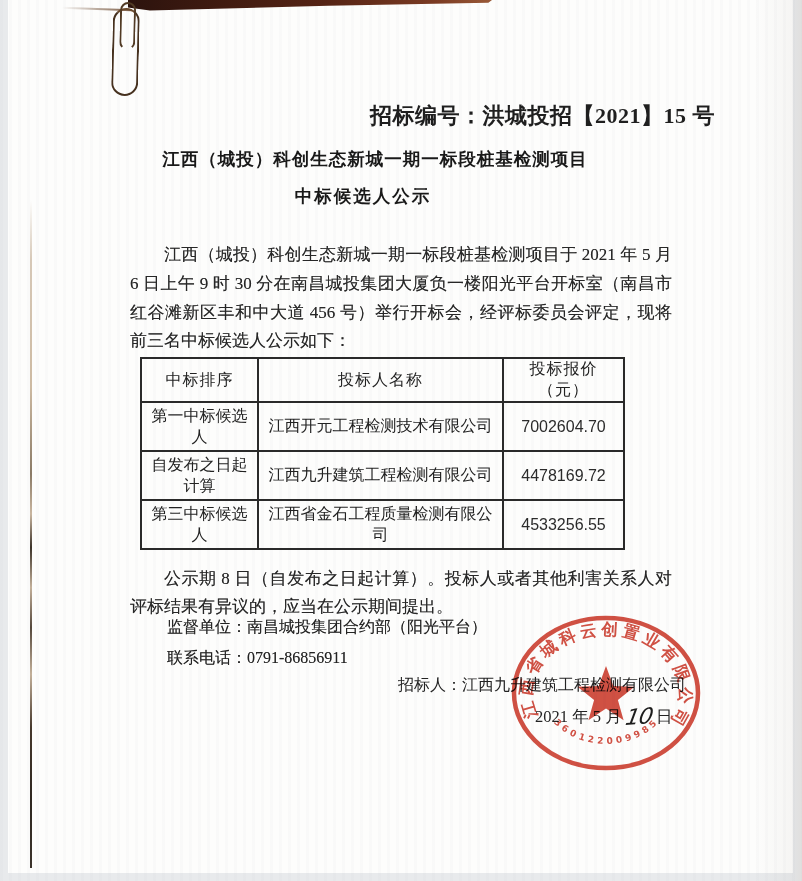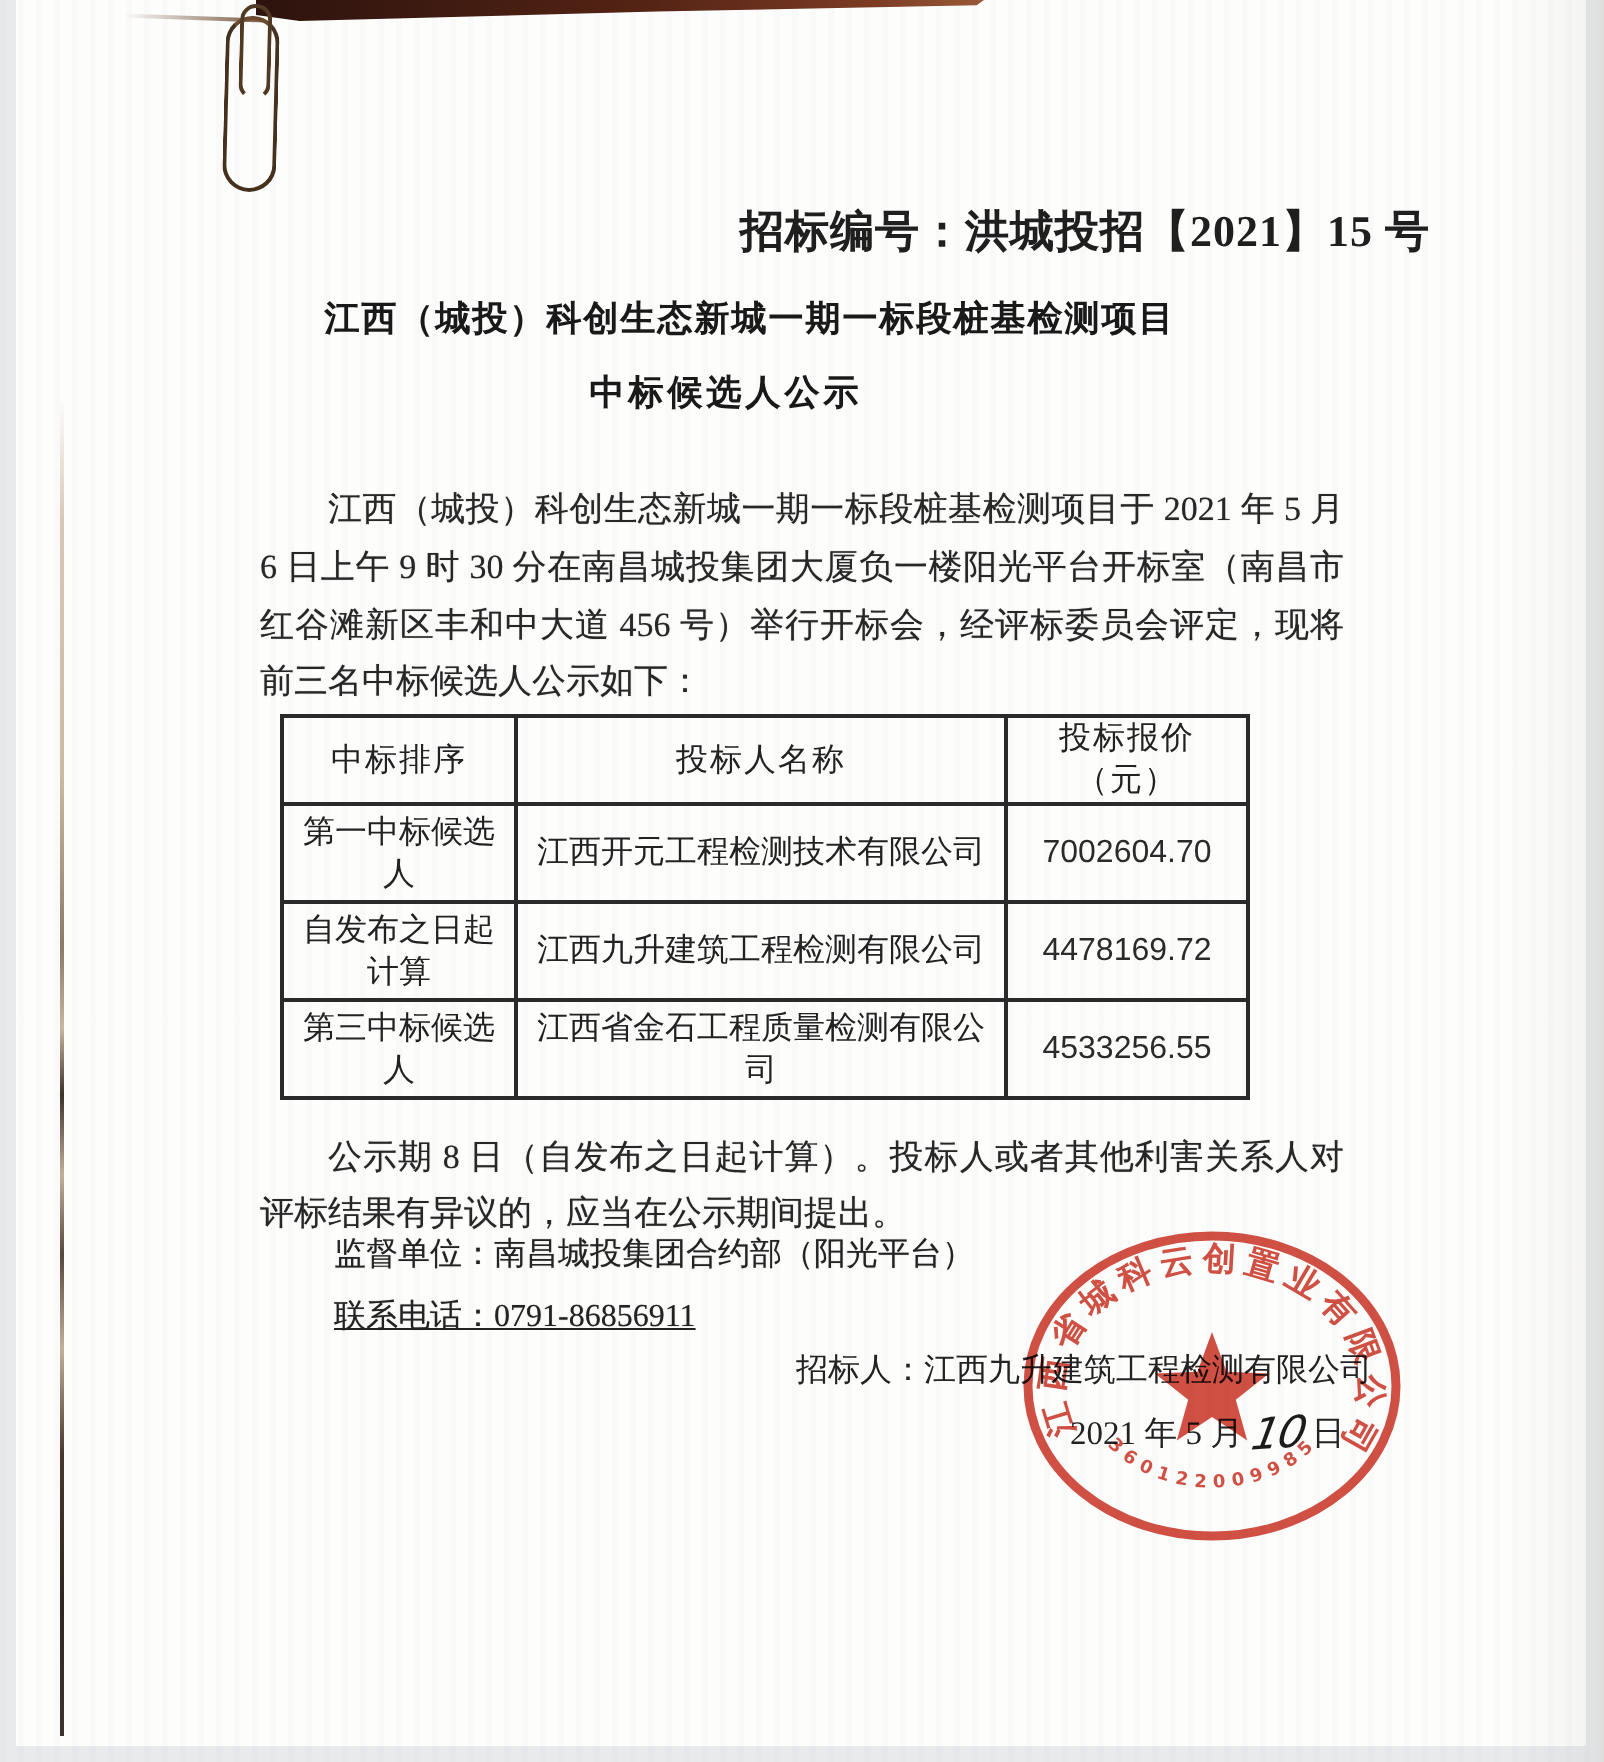--- a/index.html
+++ b/index.html
@@ -58,21 +58,21 @@
   .title1{ left:95px; top:147px; width:560px; text-align:center; font-size:17.5px; font-weight:bold; letter-spacing:1px; color:#191919;}
   .title2{ left:85px; top:184px; width:556px; text-align:center; font-size:17.5px; font-weight:bold; letter-spacing:2px; color:#191919;}
   .para{
     position:absolute; left:130px; width:542px; margin:0;
     font-size:17px; line-height:28.8px; text-align:justify; text-indent:2em;
     color:#272727; text-shadow:0 0 0.5px rgba(50,50,50,0.55);
   }
   .intro{ top:241px; }
   .notice{ top:565px; line-height:28px; }
   .supervisor{ left:167px; top:617px; font-size:16px; color:#232323; text-shadow:0 0 .5px rgba(50,50,50,.5);}
-  .phone{ left:167px; top:648px; font-size:16px; color:#232323; text-shadow:0 0 .5px rgba(50,50,50,.5);text-decoration:underline;}
+  .phone{ left:167px; top:648px; font-size:16px; color:#232323; text-shadow:0 0 .5px rgba(50,50,50,.5);}
   .bidder-sign{ left:398px; top:675px; font-size:16px; color:#232323;}
   .date-line{ left:535px; top:706px; font-size:16.5px; color:#232323;}
   .handwritten{
     display:inline-block; font-family:"DejaVu Sans",sans-serif; font-style:italic;
     font-size:22px; transform:skewX(-14deg) rotate(-4deg); line-height:1;
     vertical-align:-2px; color:#1c1c1c; letter-spacing:-1px;
   }
   
   table.bids{
     position:absolute; left:140px; top:357px;

